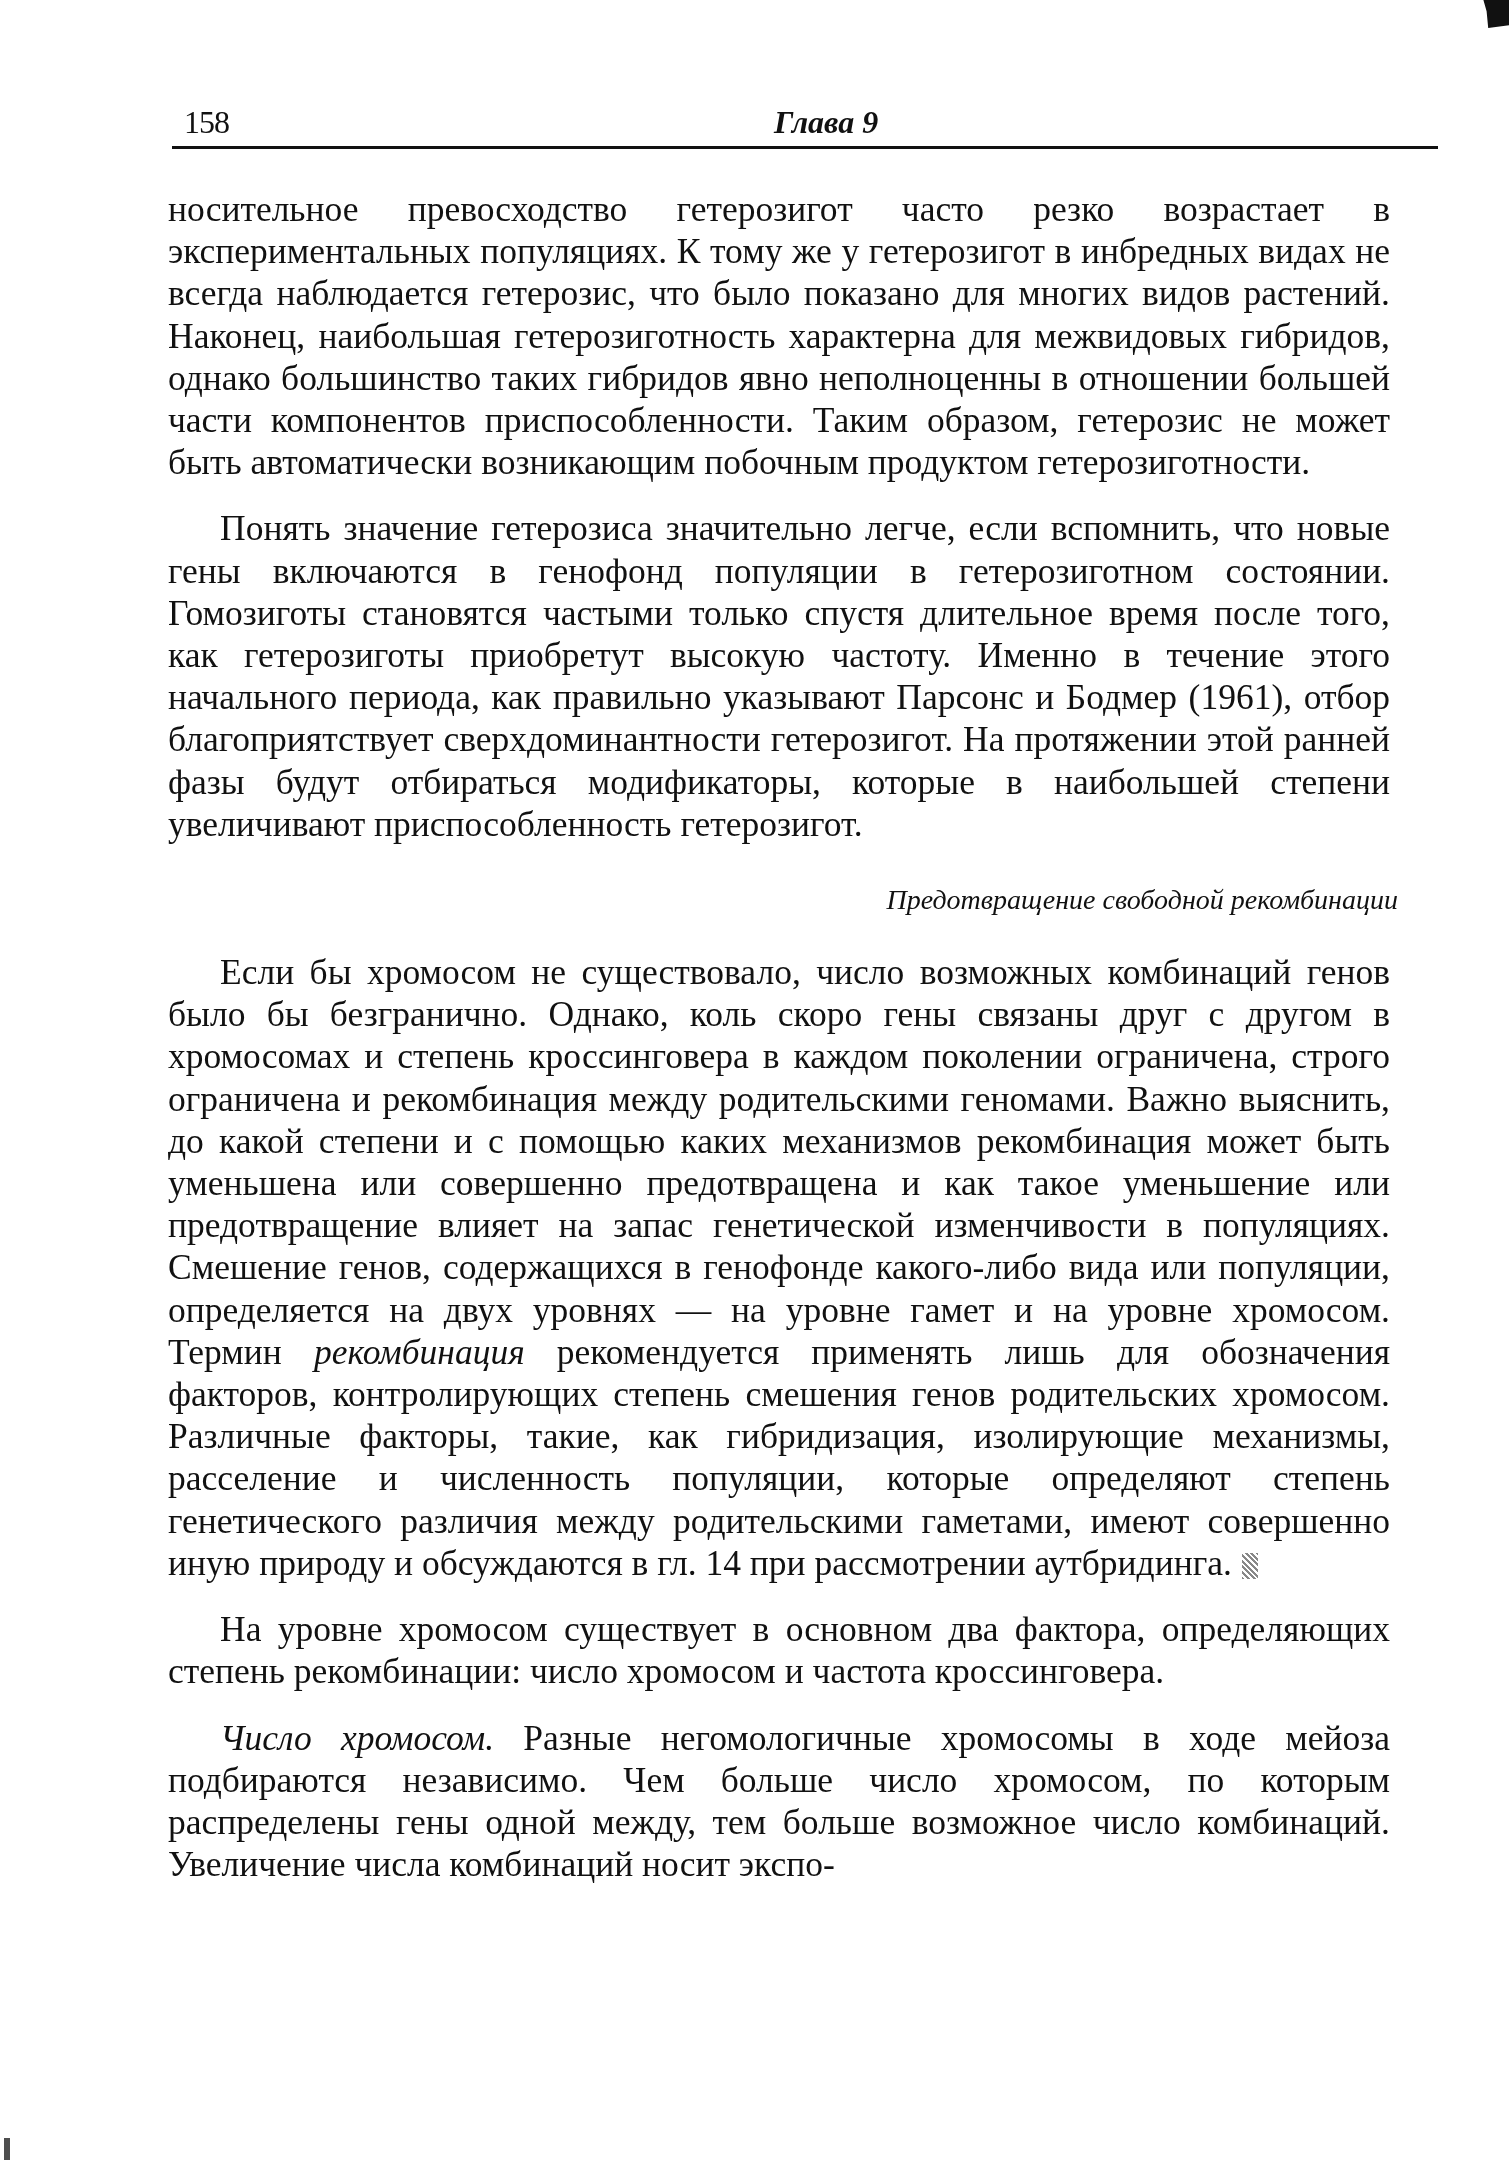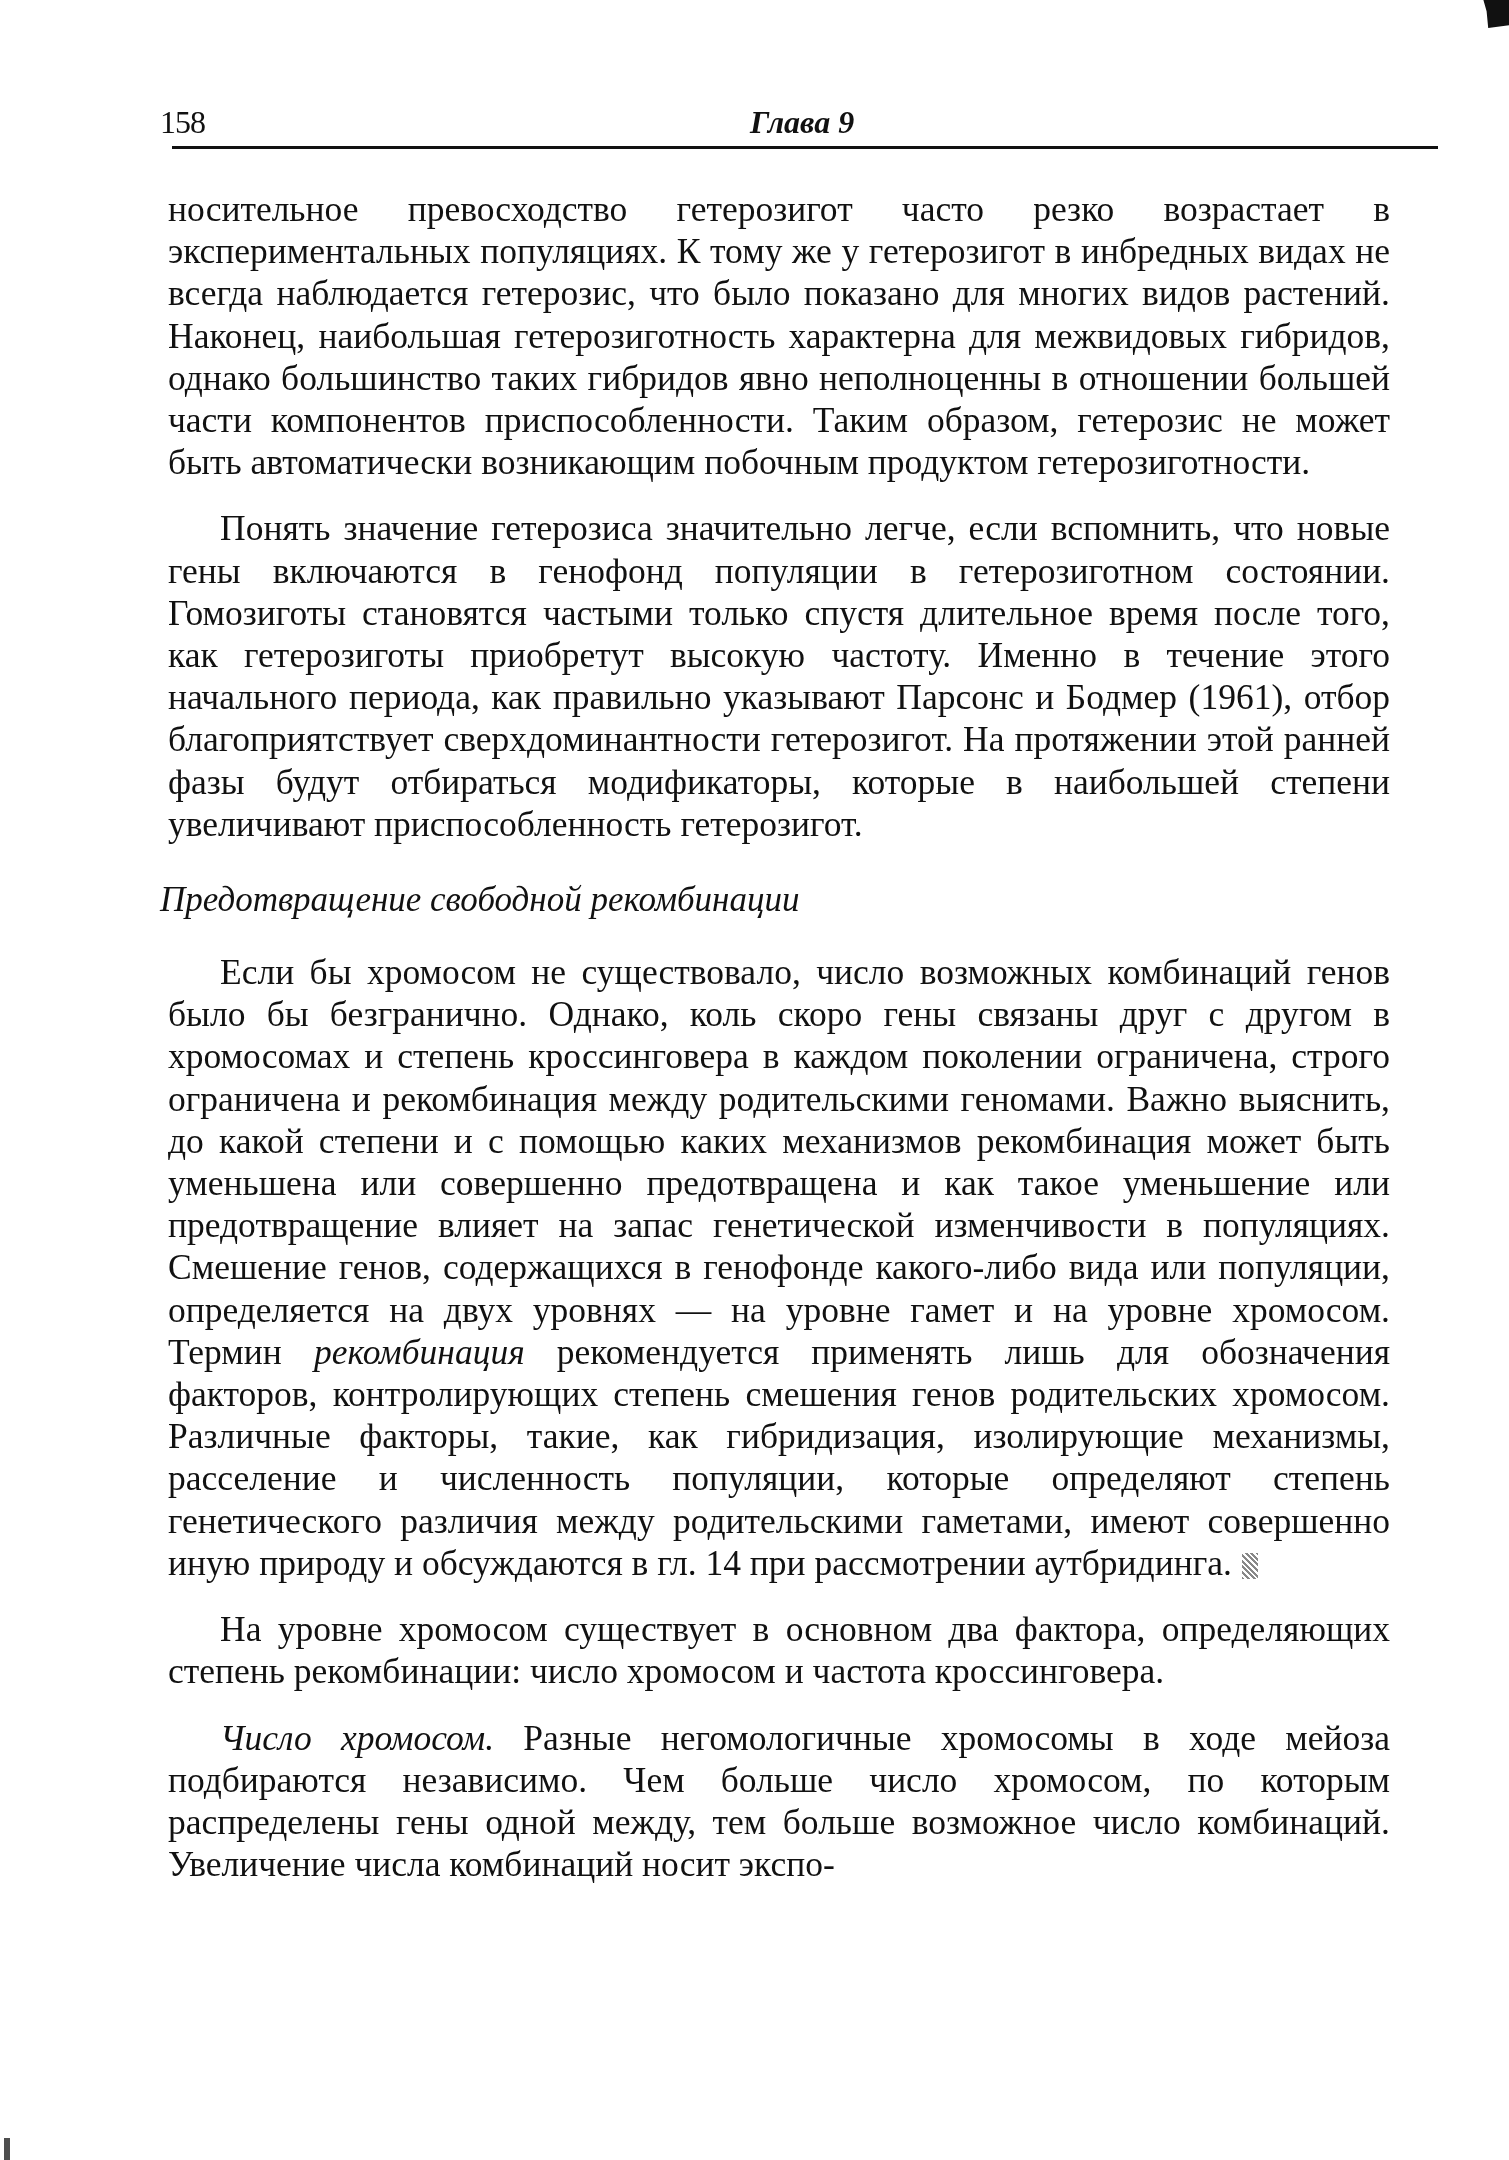--- a/index.html
+++ b/index.html
@@ -1,28 +1,28 @@
 <!DOCTYPE html>
 <html><head>
 <meta charset="utf-8">
 <style>
   html, body { margin: 0; padding: 0; background: #ffffff; }
   body { width: 1509px; height: 2160px; position: relative; overflow: hidden;
          font-family: "Liberation Serif", "DejaVu Serif", serif; color: #111; }
   .corner-mark { position: absolute; right: 0; top: 0; width: 32px; height: 28px; background: #111;
                  clip-path: polygon(20% 0, 100% 0, 100% 90%, 35% 100%, 30% 40%); }
   .edge-mark { position: absolute; left: 4px; bottom: 0; width: 6px; height: 22px; background: #222; opacity: .8; }
-  .header { position: absolute; left: 160px; top: 104px; width: 1270px; height: 40px; }
+  .header { position: absolute; left: 184px; top: 104px; width: 1270px; height: 40px; }
   .page-num { position: absolute; left: 0; top: 0; font-size: 32px; letter-spacing: -1px; }
   .running-title { position: absolute; left: 590px; top: 0; font-size: 32px; font-style: italic; font-weight: bold; }
   .rule { position: absolute; left: 172px; top: 146px; width: 1266px; height: 3px; background: #111; }
   .content { position: absolute; left: 160px; top: 180px; width: 1238px; }
   p { margin: 8px; font-size: 35.5px; line-height: 42.2px; text-align: justify; text-align-last: left; }
   p.indent { text-indent: 52px; }
-  .section-title { font-style: italic; text-align: left; font-size: 35px; line-height: 42px;
+  .section-title { font-style: italic; text-align: right; font-size: 28px; line-height: 42px;
                    margin: 34px 0 30px 0; }
   .spacer { height: 8px; }
   i { }
   .speck { display: inline-block; width: 16px; height: 26px; background: repeating-linear-gradient(45deg,#555 0 2px,#fff 2px 4px);
            vertical-align: -4px; margin-left: 10px; opacity: .7; }
 </style>
 </head>
 <body>
 
 <div class="corner-mark"></div>

